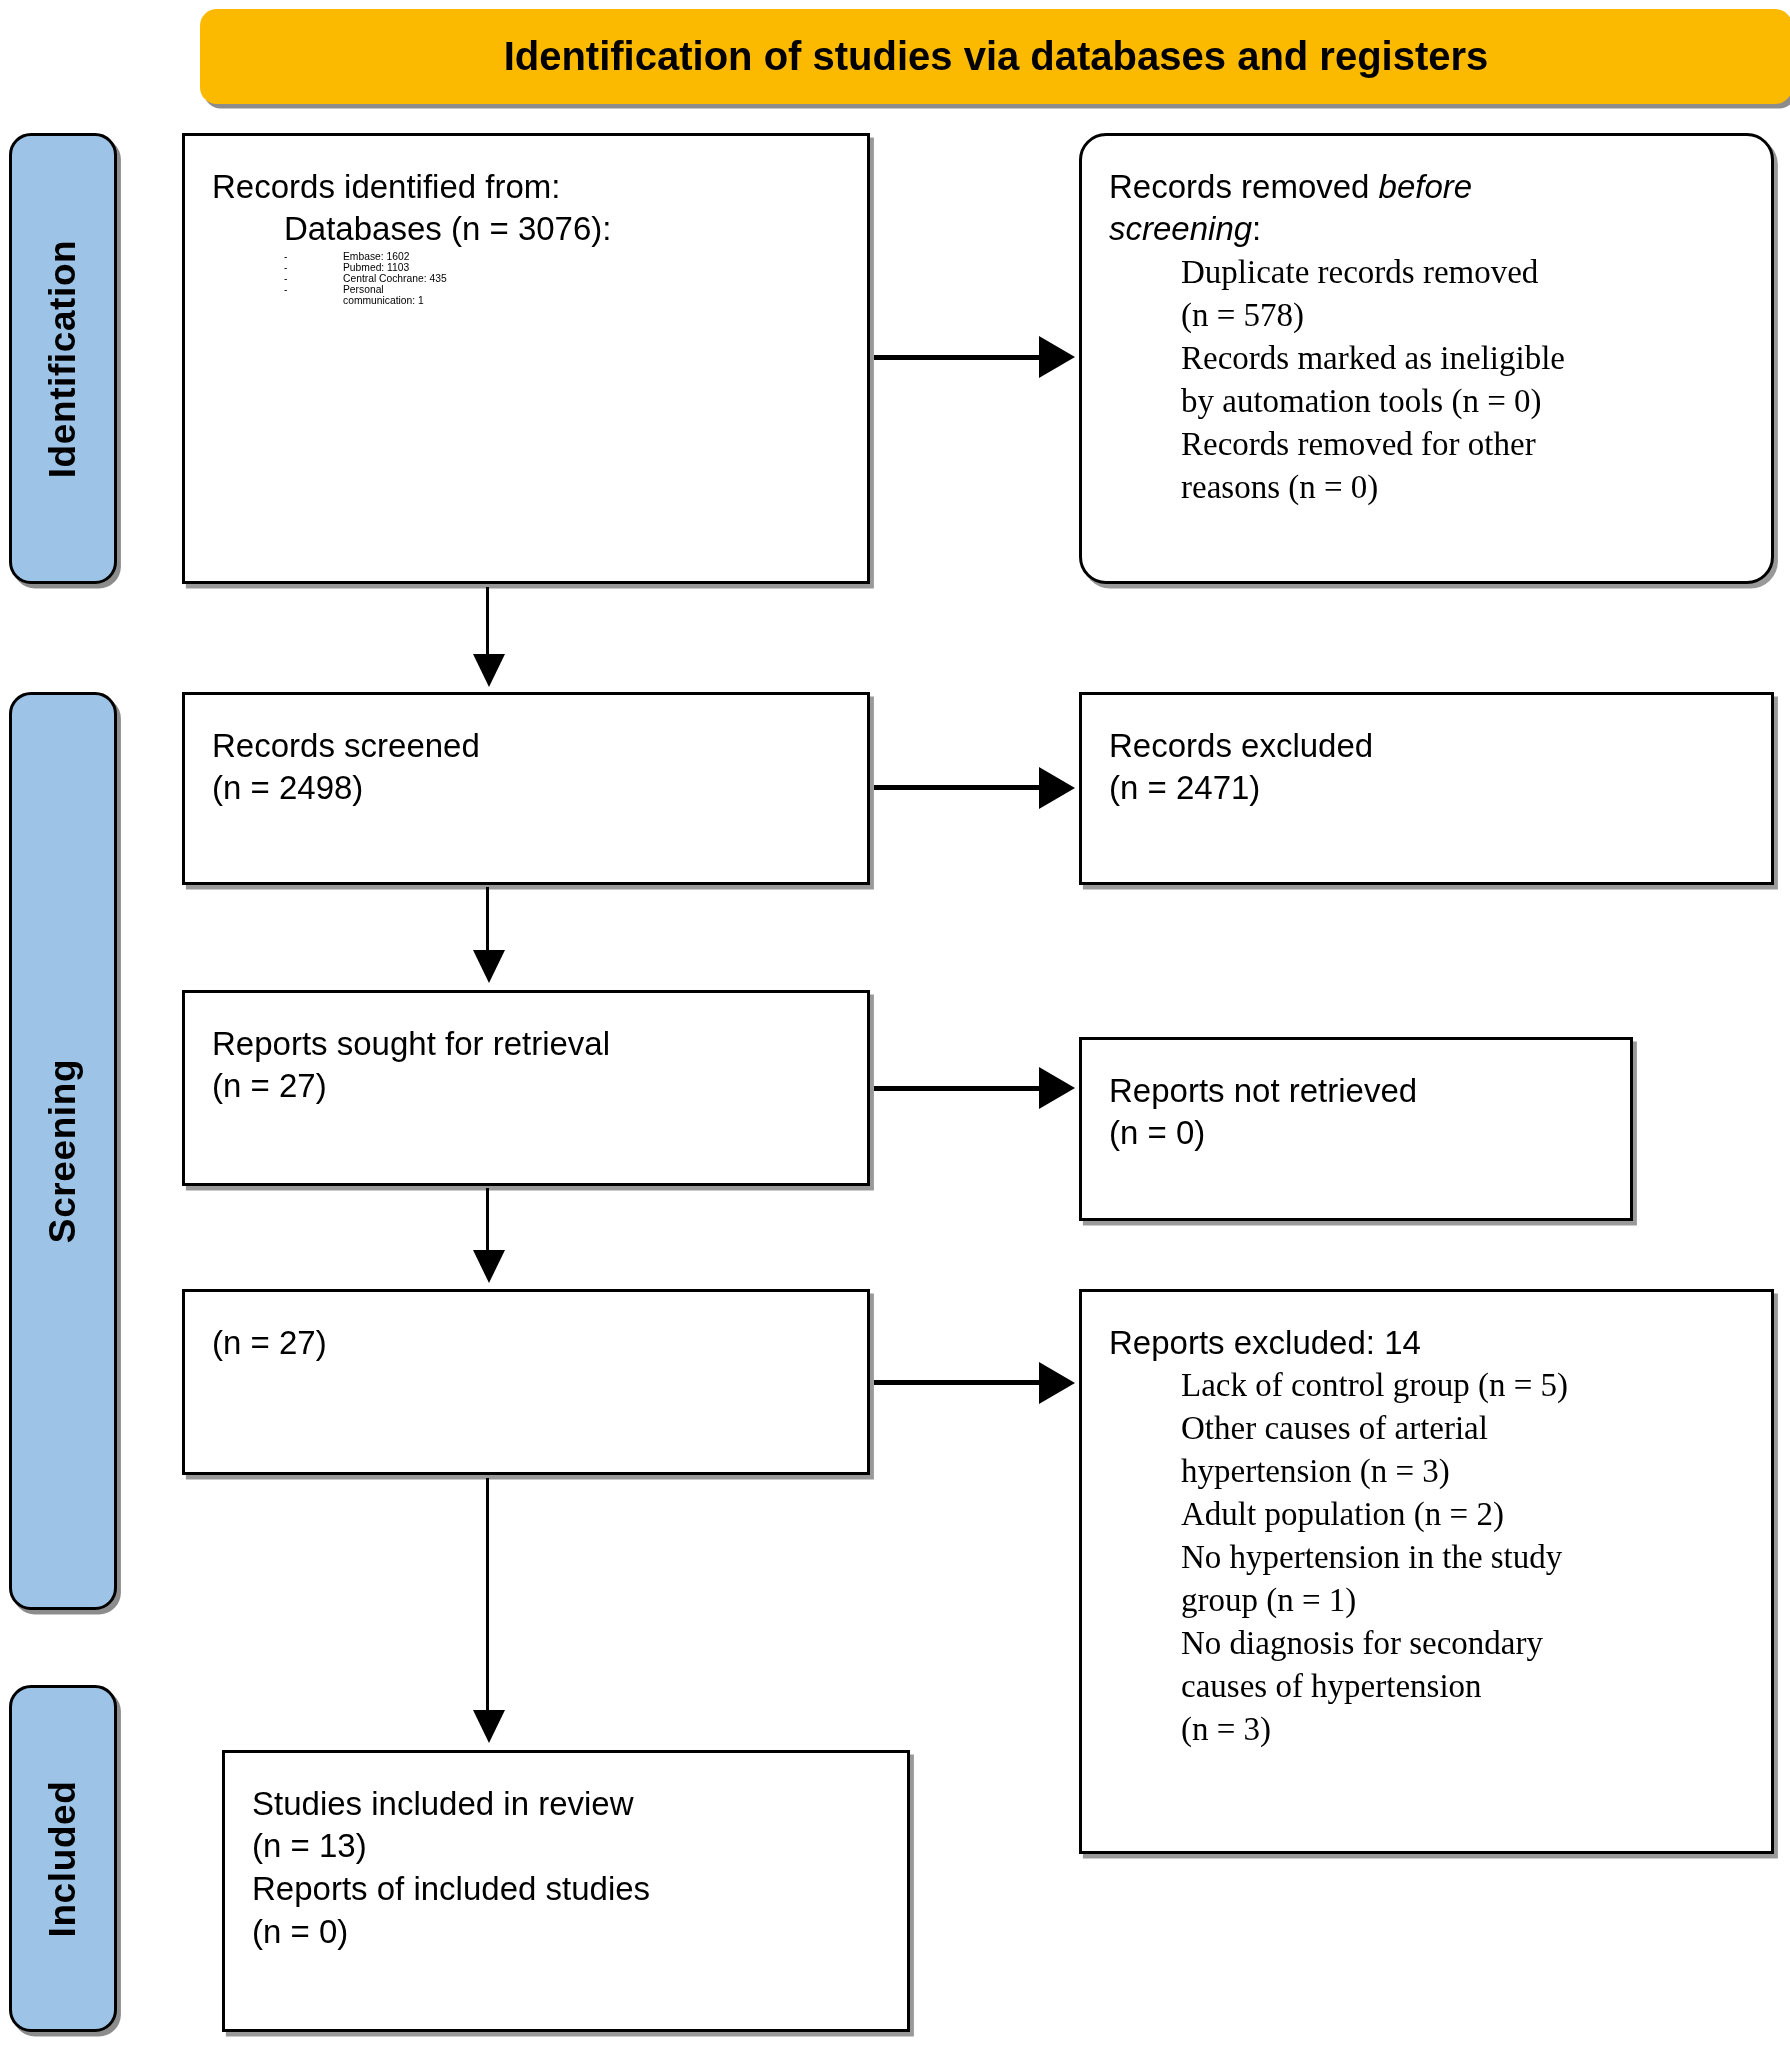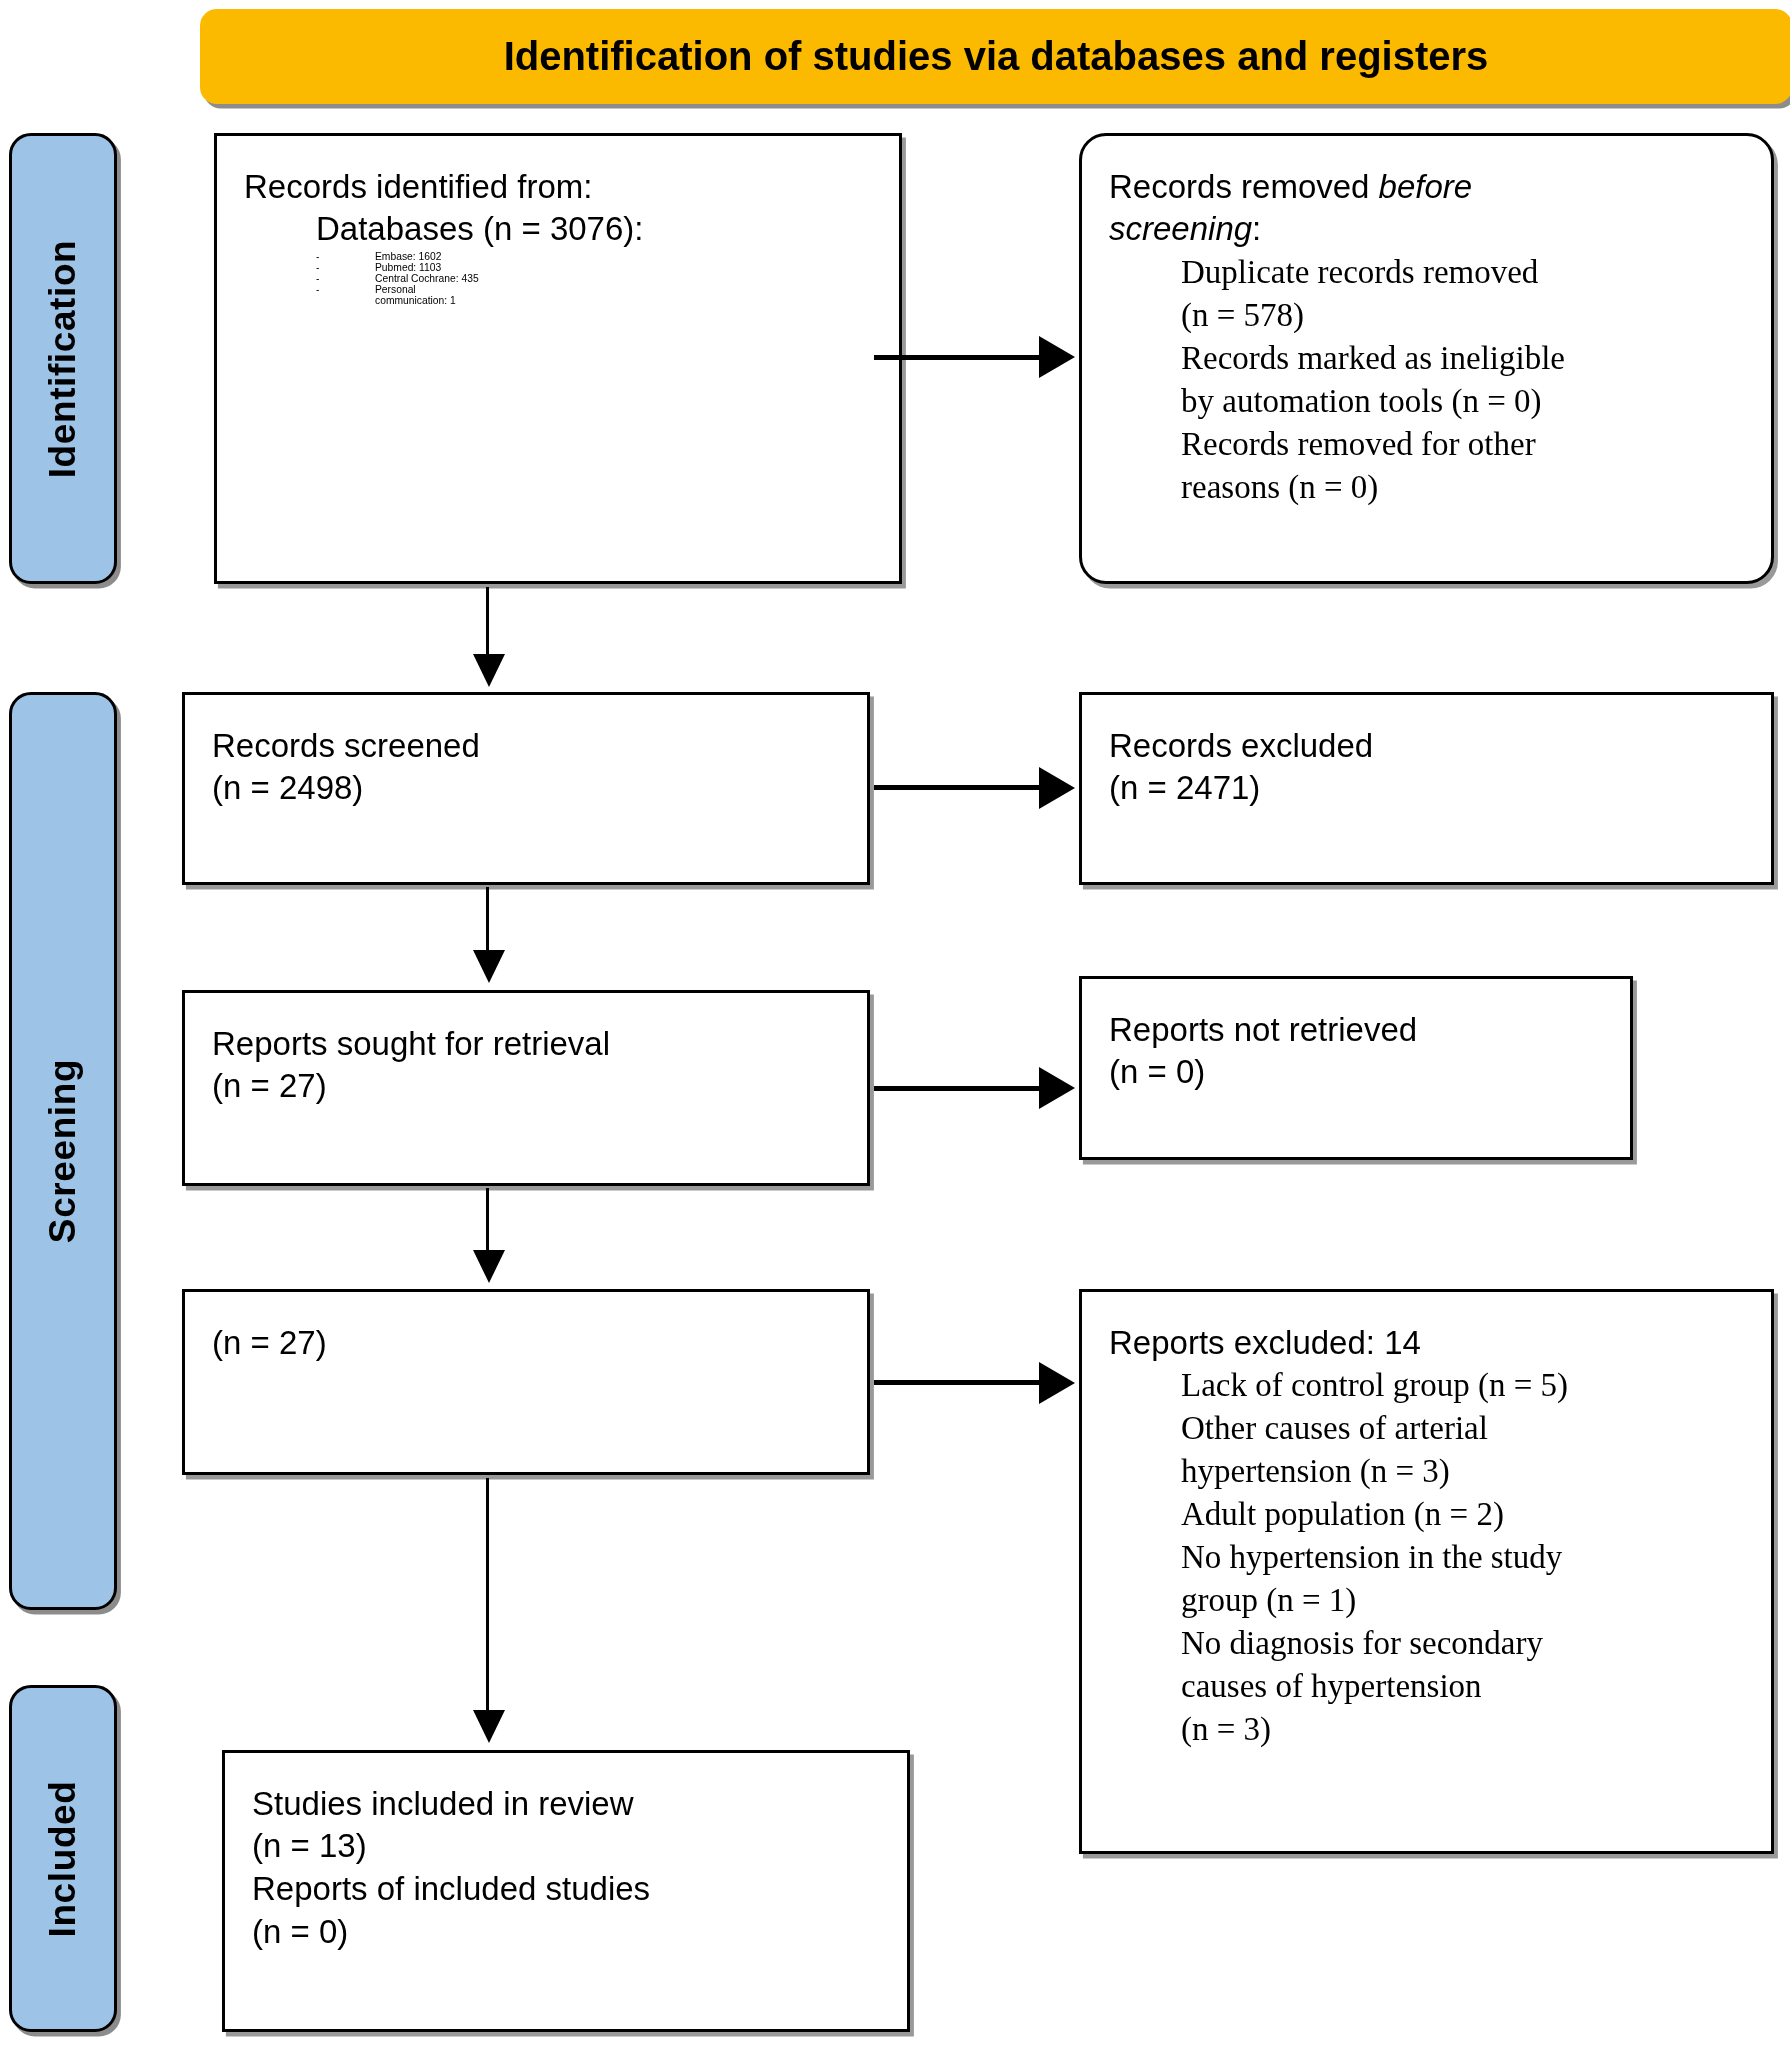--- a/index.html
+++ b/index.html
@@ -92,26 +92,26 @@
     padding-left: 72px;
   }
   .bulletline .dash {
     width: 59px;
     flex: 0 0 59px;
   }
   .bulletline .btxt { flex: 1 1 auto; }
   em.ital { font-style: italic; }
 
   
-  #box-identified   { left: 182px;  top: 133px;  width: 688px; height: 451px; margin-left: 32px; }
+  #box-identified   { left: 182px;  top: 133px;  width: 688px; height: 451px; }
   #box-removed      { left: 1079px; top: 133px;  width: 695px; height: 451px; border-radius: 27px; }
   #box-screened     { left: 182px;  top: 692px; width: 688px; height: 193px; }
   #box-excluded     { left: 1079px; top: 692px; width: 695px; height: 193px; }
   #box-sought       { left: 182px;  top: 990px; width: 688px; height: 196px; }
-  #box-notretrieved { left: 1079px; top: 976px; width: 554px; height: 184px; }
+  #box-notretrieved { left: 1079px; top: 1037px; width: 554px; height: 184px; }
   #box-assessed     { left: 182px;  top: 1289px; width: 688px; height: 186px; }
   #box-repexcluded  { left: 1079px; top: 1289px; width: 695px; height: 565px; }
   #box-included     { left: 182px;  top: 1750px; width: 688px; height: 282px; margin-left: 40px; }
 
   
   .conn { position: absolute; }
   .vline {
     position: absolute;
     width: 3.2px;
     background: #000000;

